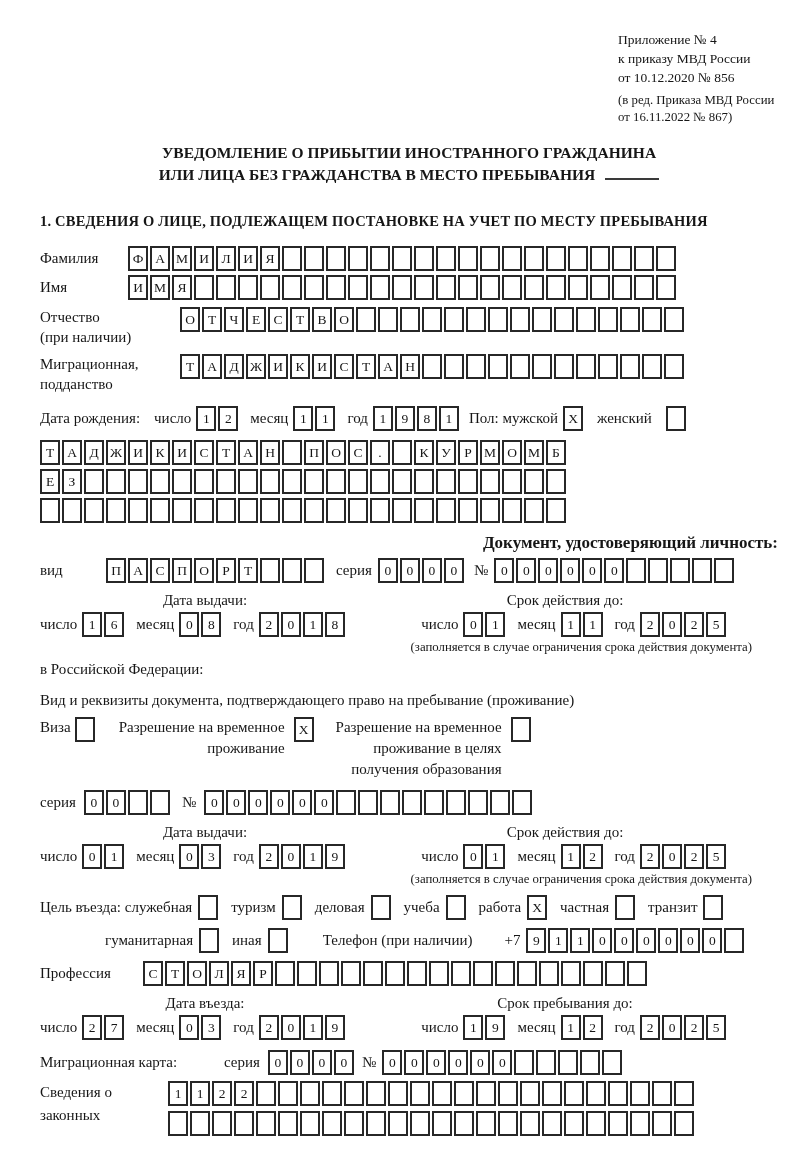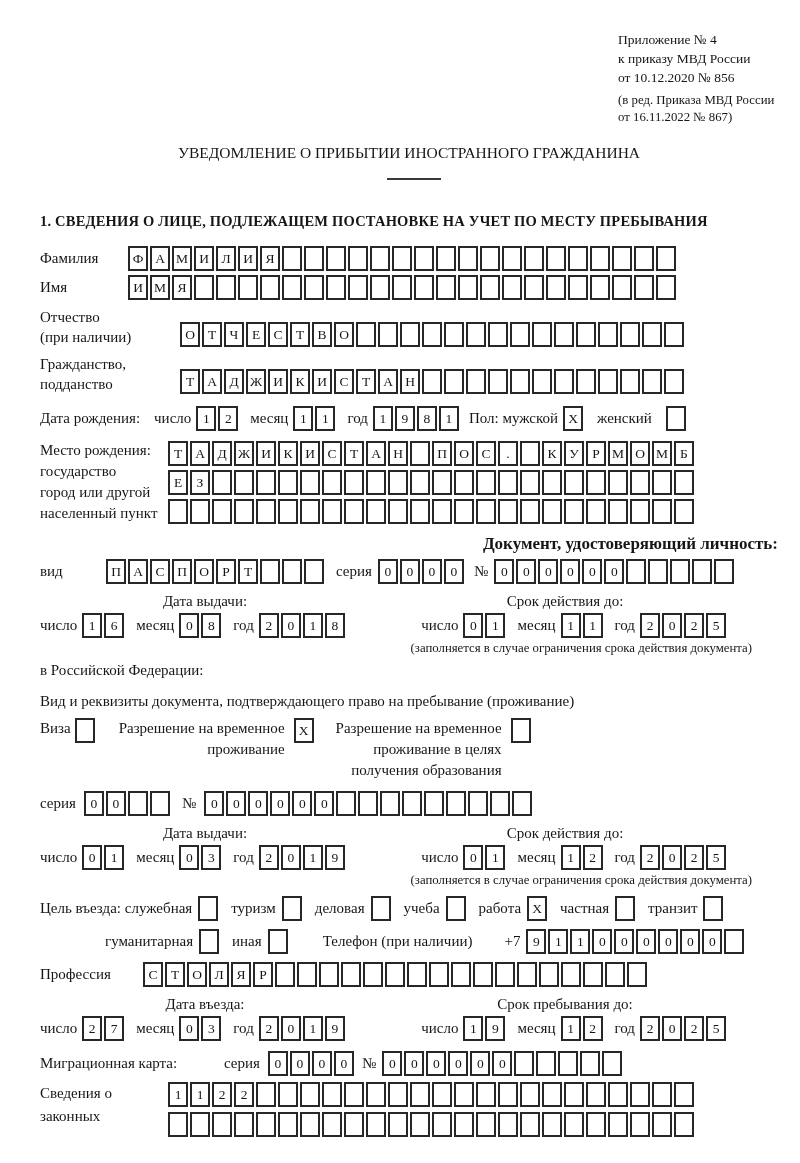--- a/index.html
+++ b/index.html
@@ -9,27 +9,27 @@
     font-family:"Liberation Serif", serif;
     color:#161616;
     -webkit-font-smoothing:antialiased;
   }
   .page { width:800px; height:1163px; padding:30px 22px 12px 40px; overflow:hidden; }
 
   .hdr-right { margin-left:578px; font-size:13.5px; line-height:19px; }
   .hdr-right.amend { font-size:12.8px; line-height:17px; margin-top:5px; }
   .forma { text-align:right; padding-right:12px; font-weight:bold; font-size:15px; margin-top:24px; letter-spacing:.5px; }
 
-  .title { text-align:center; font-weight:normal; font-size:15.5px; line-height:22px; margin-top:16px; }
+  .title { text-align:center; font-weight:bold; font-size:15.5px; line-height:22px; margin-top:16px; }
   .uline { display:inline-block; width:54px; border-bottom:2.5px solid #3a3a3a; height:14px; margin-left:10px; }
 
   .sec-h { font-weight:bold; font-size:14.5px; margin-top:27px; margin-bottom:16px; letter-spacing:.2px; }
 
   .frow { display:flex; align-items:center; margin-top:4px; }
-  .frow.top { align-items:flex-end; }
+  .frow.top { align-items:flex-start; }
   .lbl { flex:none; font-size:15px; }
   .lblcol { flex:none; display:flex; flex-direction:column; font-size:15px; line-height:20px; }
 
   .cells { display:flex; gap:2px; flex:none; }
   .cell {
     flex:none; width:20px; height:25px;
     border:2px solid #272727; background:#fff;
     display:flex; align-items:center; justify-content:center;
     font-size:13.5px; line-height:1;
   }
@@ -72,21 +72,21 @@
     <div>от 10.12.2020 № 856</div>
   </div>
   <div class="hdr-right amend">
     <div>(в ред. Приказа МВД России</div>
     <div>от 16.11.2022 № 867)</div>
   </div>
 
   <div class="title">
     <div>УВЕДОМЛЕНИЕ О ПРИБЫТИИ ИНОСТРАННОГО ГРАЖДАНИНА</div>
     <div>
-      <span class="uline"></span>
+      <span>ИЛИ ЛИЦА БЕЗ ГРАЖДАНСТВА В МЕСТО ПРЕБЫВАНИЯ</span><span class="uline"></span>
     </div>
   </div>
 
   <div class="sec-h">1. СВЕДЕНИЯ О ЛИЦЕ, ПОДЛЕЖАЩЕМ ПОСТАНОВКЕ НА УЧЕТ ПО МЕСТУ ПРЕБЫВАНИЯ</div>
 
   <div class="frow">
     <span class="lbl" style="width:88px">Фамилия</span>
     <span class="cells">
         <span class="cell">Ф</span>
         <span class="cell">А</span>
@@ -174,21 +174,21 @@
         <span class="cell"></span>
         <span class="cell"></span>
         <span class="cell"></span>
         <span class="cell"></span>
         <span class="cell"></span>
       </span>
   </div>
 
   <div class="frow top" style="margin-top:7px">
     <span class="lblcol" style="width:140px">
-      <span>Гражданство,</span>
+      <span>Миграционная,</span>
       <span>подданство</span>
     </span>
     <span class="cells">
         <span class="cell">Т</span>
         <span class="cell">А</span>
         <span class="cell">Д</span>
         <span class="cell">Ж</span>
         <span class="cell">И</span>
         <span class="cell">К</span>
         <span class="cell">И</span>
@@ -234,26 +234,20 @@
     <span class="cells" style="margin-left:5px">
         <span class="cell">X</span>
       </span>
     <span class="lbl" style="margin-left:14px">женский</span>
     <span class="cells" style="margin-left:14px">
         <span class="cell"></span>
       </span>
   </div>
 
   <div class="frow top" style="margin-top:9px">
-    <span class="lblcol" style="width:128px; line-height:21px">
-      <span>Место рождения:</span>
-      <span>государство</span>
-      <span>город или другой</span>
-      <span>населенный пункт</span>
-    </span>
     <span class="vstack">
       <span class="cells">
           <span class="cell">Т</span>
           <span class="cell">А</span>
           <span class="cell">Д</span>
           <span class="cell">Ж</span>
           <span class="cell">И</span>
           <span class="cell">К</span>
           <span class="cell">И</span>
           <span class="cell">С</span>

